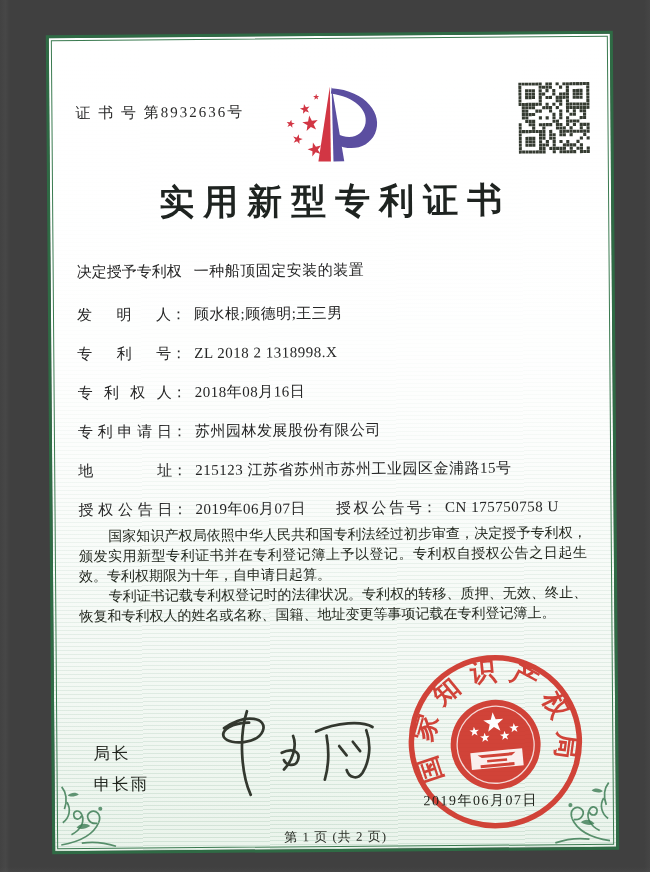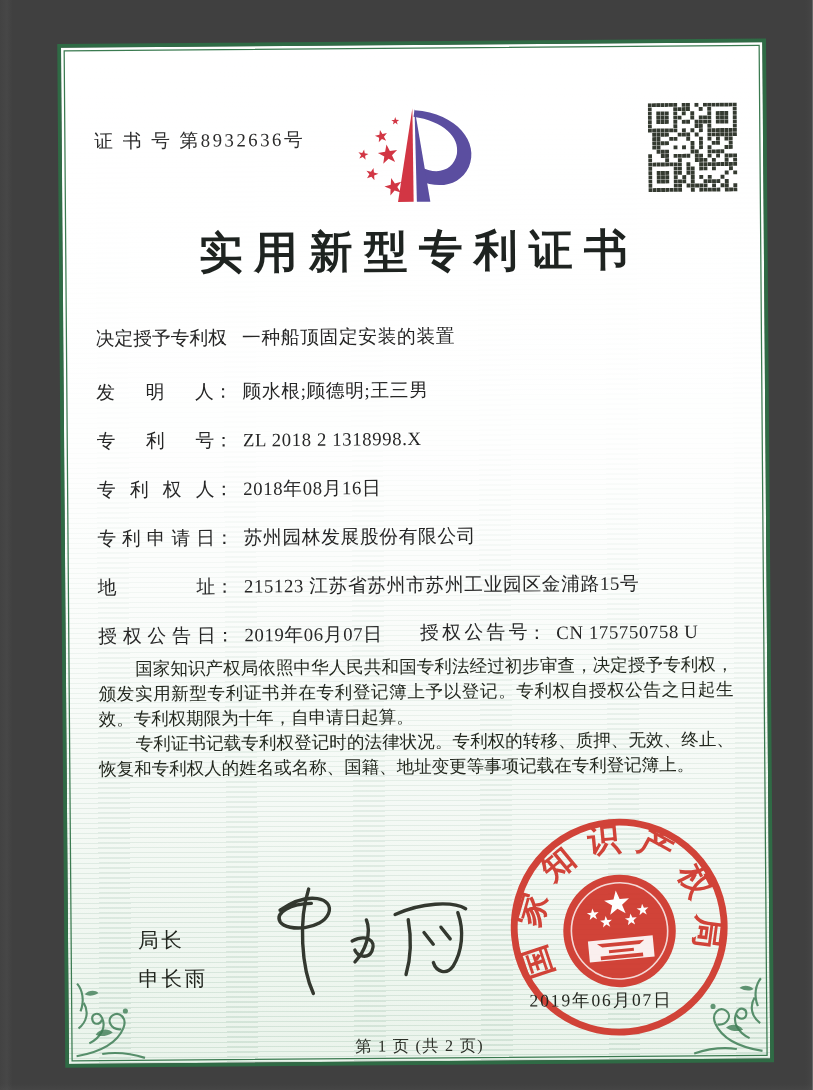--- a/index.html
+++ b/index.html
@@ -36,28 +36,28 @@
   .title{position:absolute;left:0;top:142px;width:100%;text-align:center;
     font-size:35px;font-weight:600;letter-spacing:9px;padding-left:9px;box-sizing:border-box;color:#1e2320;}
 
   .fields{position:absolute;left:26px;top:222px;width:512px;font-size:15px;}
   .f-row{height:24px;line-height:24px;margin-bottom:15px;white-space:nowrap;}
   .f-row.first{margin-bottom:19px;}
   .f-label{display:inline-block;width:94px;text-align:justify;text-align-last:justify;vertical-align:top;}
   .f-colon{display:inline-block;margin-right:8px;}
   .f-value{font-weight:500;letter-spacing:.5px;}
   .grant-pair{margin-left:30px;}
-  .grant-pair .f-label{width:86px;font-family:Liberation Mono, monospace;}
+  .grant-pair .f-label{width:86px;}
 
   .paras{position:absolute;left:26px;top:489px;width:508px;
     font-size:14px;line-height:20px;text-align:justify;color:#23281f;}
   .paras p{margin:0;text-indent:2.1em;}
 
-  .director{position:absolute;left:56px;top:700px;
-    font-family:Liberation Mono, monospace;
+  .director{position:absolute;left:39px;top:700px;
+    font-family:Liberation Serif, serif;
     font-size:16.5px;line-height:31px;color:#22261f;letter-spacing:2px;}
 
   .signature{position:absolute;left:138px;top:662px;width:210px;height:115px;}
 
   .seal{position:absolute;left:352px;top:618px;width:178px;height:178px;opacity:.93;}
   .seal-date{position:absolute;left:346px;top:757px;width:160px;text-align:center;
     font-size:14px;letter-spacing:1.5px;color:#23261f;z-index:5;}
 
   .footer{position:absolute;left:0;top:792px;width:100%;text-align:center;
     font-size:13px;letter-spacing:1px;color:#2b2f27;}

